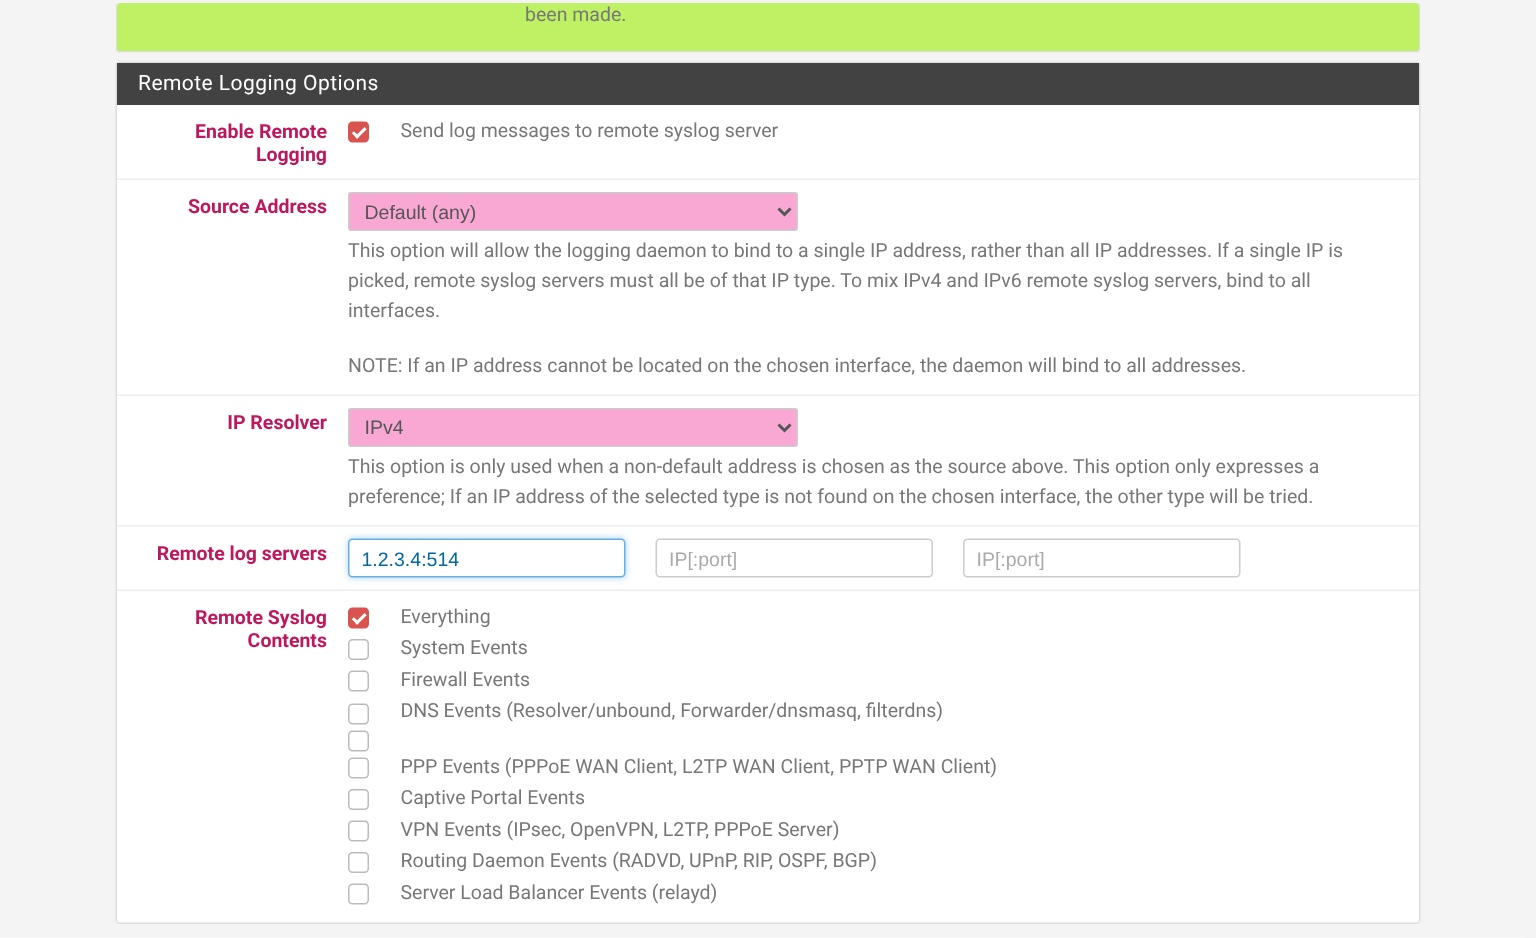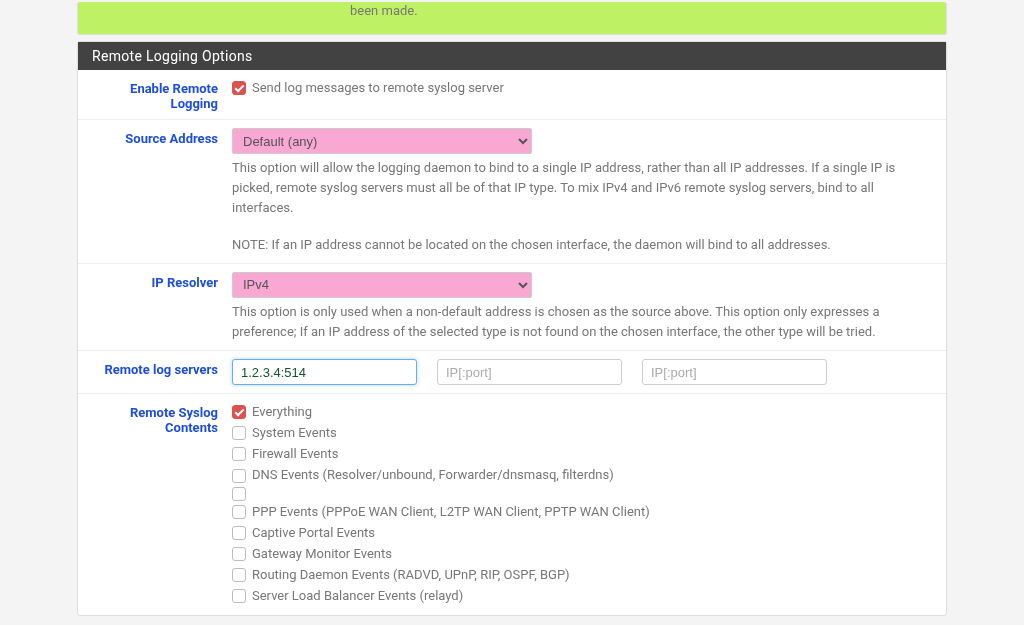--- a/index.html
+++ b/index.html
@@ -47,35 +47,35 @@
       align-items: flex-start;
     }
     .form-group:last-of-type {
       border-bottom: none;
     }
     .col-label {
       width: 140px;
       flex-shrink: 0;
       text-align: right;
       font-weight: 700;
-      color: #1d4ed8;
+      color: #be185d;
       padding-right: 14px;
       font-size: 13px;
       padding-top: 3px;
     }
     .col-input {
       flex: 1;
       color: #777;
       font-size: 13px;
       line-height: 1.55;
     }
     .checkbox-line {
       display: flex;
       align-items: center;
-      gap: 6px;
+      gap: 21px;
       margin-bottom: 2px;
     }
     .custom-checkbox {
       appearance: none;
       -webkit-appearance: none;
       width: 14px;
       height: 14px;
       border: 1px solid #bbb;
       border-radius: 3px;
       background: #fff;
@@ -120,21 +120,21 @@
     .servers-row {
       display: flex;
       gap: 20px;
     }
     .text-input {
       width: 185px;
       font-size: 13px;
       padding: 4px 8px;
       border: 1px solid #ccc;
       border-radius: 3px;
-      color: #14532d;
+      color: #0369a1;
       height: 26px;
     }
     .text-input.active {
       border-color: #66afe9;
       box-shadow: 0 0 4px rgba(102,175,233,0.5);
     }
     .text-input::placeholder {
       color: #aaa;
     }
     .contents-list .checkbox-line {
@@ -234,21 +234,21 @@
               <label class="checkbox-line">
                 <input type="checkbox" class="custom-checkbox" style="">
                 <span>PPP Events (PPPoE WAN Client, L2TP WAN Client, PPTP WAN Client)</span>
               </label>
               <label class="checkbox-line">
                 <input type="checkbox" class="custom-checkbox" style="">
                 <span>Captive Portal Events</span>
               </label>
               <label class="checkbox-line">
                 <input type="checkbox" class="custom-checkbox" style="">
-                <span>Gateway Monitor Events</span>
+                <span>VPN Events (IPsec, OpenVPN, L2TP, PPPoE Server)</span>
               </label>
               <label class="checkbox-line">
                 <input type="checkbox" class="custom-checkbox" style="">
                 <span>Routing Daemon Events (RADVD, UPnP, RIP, OSPF, BGP)</span>
               </label>
               <label class="checkbox-line">
                 <input type="checkbox" class="custom-checkbox" style="">
                 <span>Server Load Balancer Events (relayd)</span>
               </label>
             </div>

